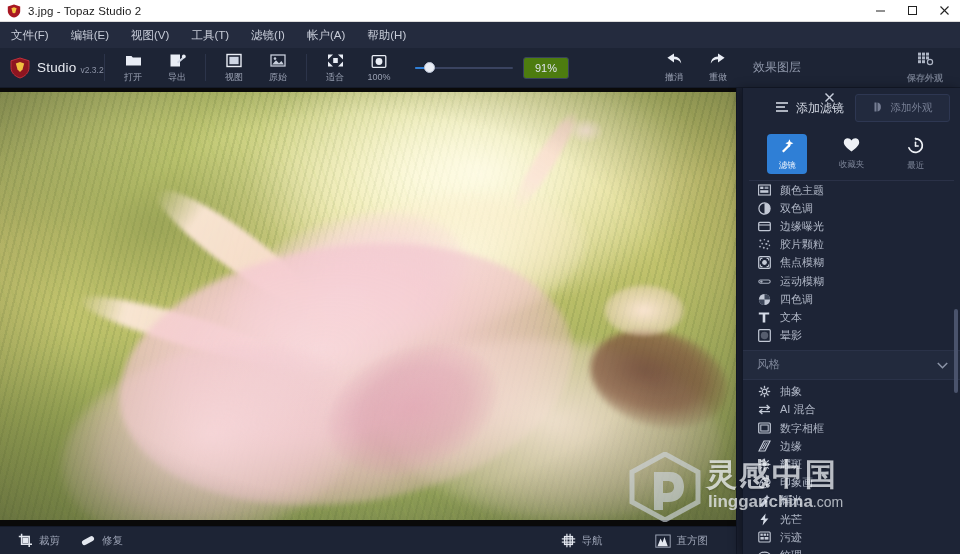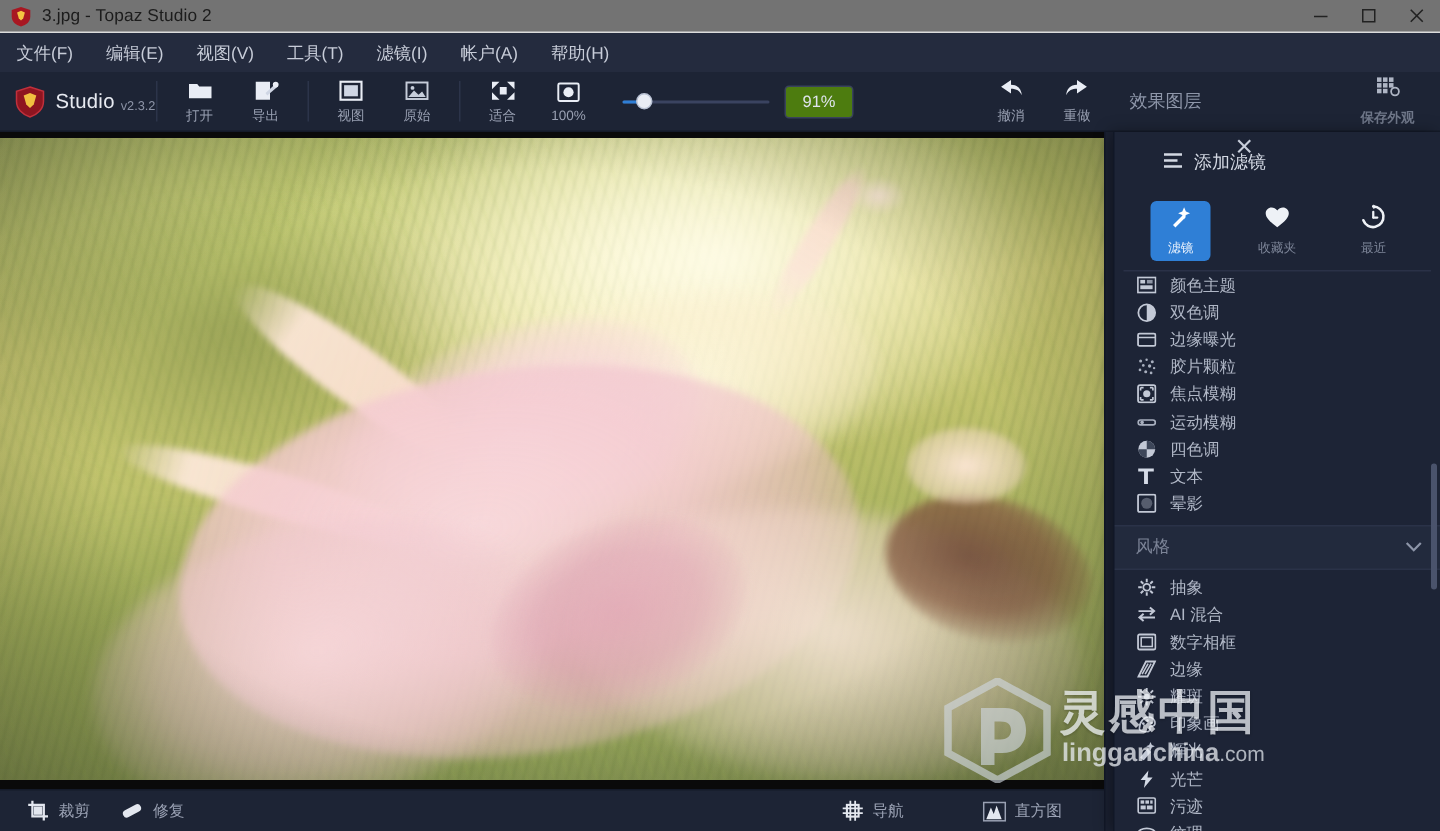--- a/index.html
+++ b/index.html
@@ -12,21 +12,21 @@
   .app {
     position: relative;
     width: 960px; height: 554px;
     background: #1b2132;
     overflow: hidden;
   }
 
   
   .titlebar {
     position: absolute; left: 0; top: 0; width: 960px; height: 22px;
-    background: #737373;
+    background: #ffffff;
     display: flex; align-items: center;
     border-bottom: 1px solid #dcdcdc;
   }
   .tb-icon {
     width: 14px; height: 14px; margin-left: 7px; margin-right: 7px;
     position: relative; flex: 0 0 auto;
   }
   .tb-icon svg { display: block; }
   .tb-title {
     font-size: 11.5px; color: #1c1c1c; letter-spacing: .1px;
@@ -593,20 +593,29 @@
           </svg>
         </span>
         <span>添加滤镜</span>
       </span>
       <span class="dd-close">
         <svg width="11" height="11" viewBox="0 0 11 11">
           <line x1="1.5" y1="1.5" x2="9.5" y2="9.5" stroke="#c8cedb" stroke-width="1.4"></line>
           <line x1="9.5" y1="1.5" x2="1.5" y2="9.5" stroke="#c8cedb" stroke-width="1.4"></line>
         </svg>
       </span>
+      <span class="addlook">
+        <span>
+          <svg width="12" height="12" viewBox="0 0 12 12">
+            <rect x="1.5" y="1.5" width="2" height="9" fill="#767e93"></rect>
+            <path d="M4.5 1.5 C9 1.5 9 10.5 4.5 10.5 Z" fill="#767e93"></path>
+          </svg>
+        </span>
+        <span>添加外观</span>
+      </span>
     </div>
 
     <div class="dd-tabs">
       <div class="dd-tab active">
         <span>
           <svg width="17" height="17" viewBox="0 0 17 17">
             <path d="M3 14 L10 7 L11.6 8.6 L4.6 15.6 Z" fill="#ffffff"></path>
             <path d="M10.4 2.2 L11.6 5 L14.4 6.2 L11.6 7.4 L10.4 10.2 L9.2 7.4 L6.4 6.2 L9.2 5 Z" fill="#ffffff"></path>
           </svg>
         </span>

